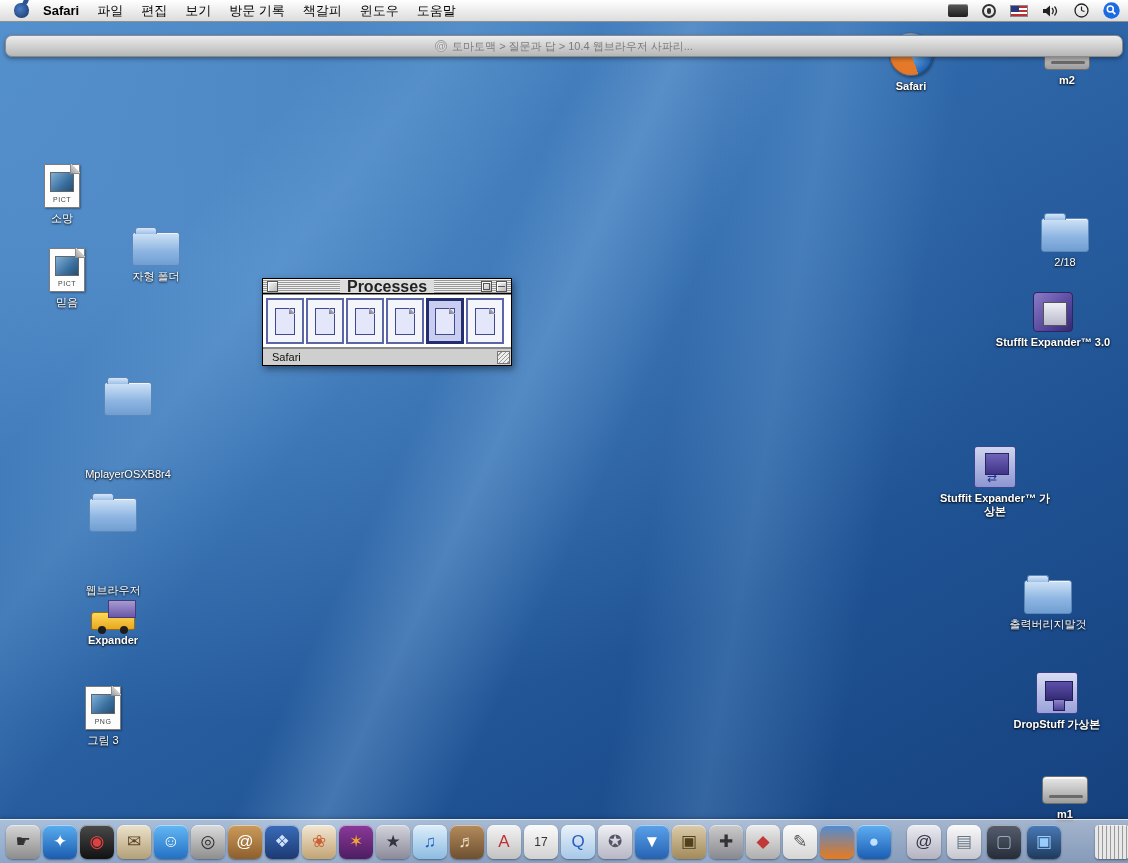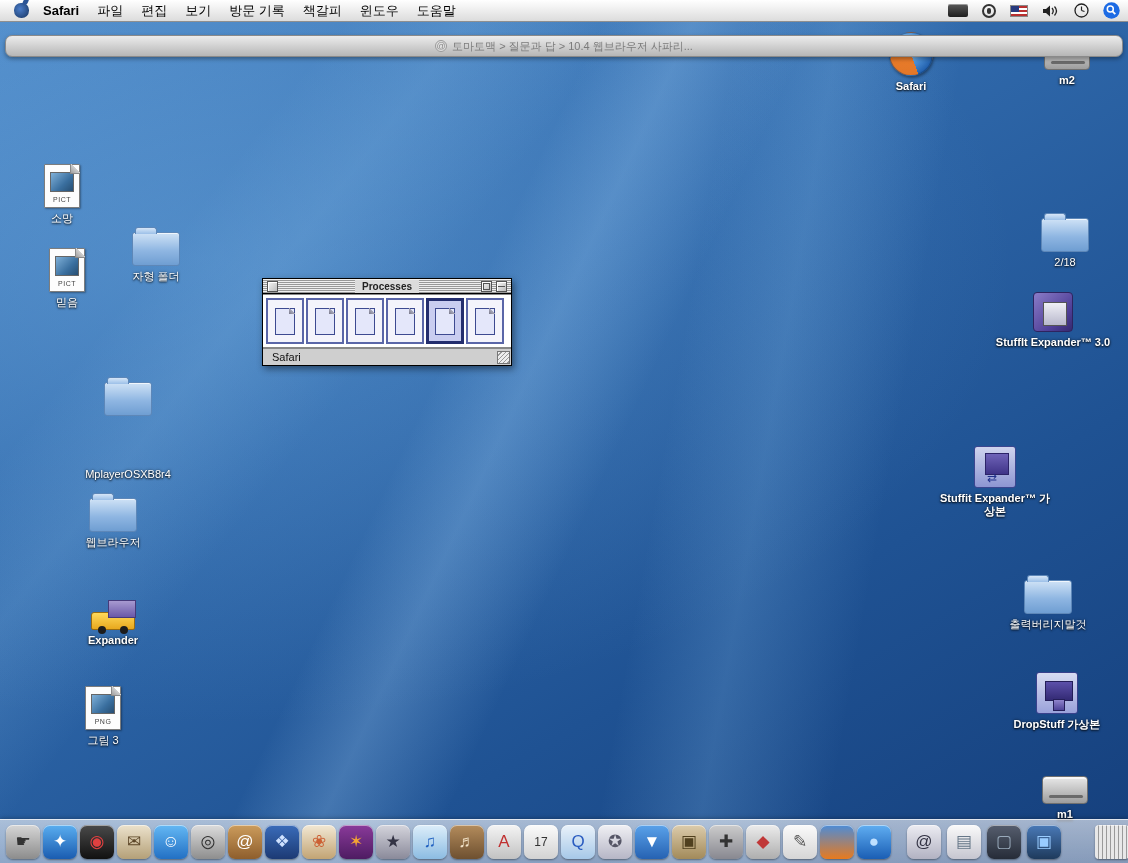--- a/index.html
+++ b/index.html
@@ -105,21 +105,21 @@
   
   .proc-win { position:absolute; left:262px; top:278px; width:250px; z-index:20;
     background:#dcdcdc; border:1px solid #000; box-shadow:2px 3px 7px rgba(0,0,0,.45); }
   .proc-title { position:relative; height:15px; border-bottom:1px solid #000;
     background:
       linear-gradient(#f2f2f2,#cfcfcf) padding-box,
       repeating-linear-gradient(180deg,#efefef 0 1px,#8f8f8f 1px 2px);
     background:repeating-linear-gradient(180deg,#f0f0f0 0 1px,#999 1px 2px), #ddd;
     display:flex; align-items:center; }
   .proc-title-text { position:absolute; left:50%; transform:translateX(-50%); top:1px;
-    background:#dcdcdc; padding:0 7px; font-size:10px; font-weight:bold; color:#222; line-height:13px; }
+    background:#dcdcdc; padding:0 7px; font-size:16px; font-weight:bold; color:#222; line-height:13px; }
   .wbox { position:absolute; top:2px; width:11px; height:11px; background:linear-gradient(135deg,#f6f6f6,#bdbdbd);
     border:1px solid #555; box-shadow:inset 1px 1px 0 #fff; }
   .wbox-close { left:4px; }
   .wbox-zoom { right:19px; }
   .wbox-zoom::before { content:""; position:absolute; left:1px; top:1px; width:5px; height:5px; border:1px solid #555; }
   .wbox-shade { right:4px; }
   .wbox-shade::before { content:""; position:absolute; left:1px; top:4px; width:7px; height:1px; background:#555; }
   .proc-body { display:flex; gap:2px; padding:3px; background:#fff; border:1px solid #888; border-left:none; border-right:none; }
   .proc-tile { width:38px; height:46px; background:#f4f4fb; border:2px solid #5a66a8;
     display:flex; align-items:center; justify-content:center; }
@@ -203,21 +203,21 @@
   <span class="di-label" data-name="icon-label">믿음</span>
 </div>
 <div class="desk-icon" style="left:108px; top:224px;" data-name="desktop-icon-jahyeong-folder">
   <div class="di di-folder" data-name="folder-icon"></div>
   <span class="di-label" data-name="icon-label">자형 폴더</span>
 </div>
 <div class="desk-icon" style="left:80px; top:374px;gap:48px;" data-name="desktop-icon-mplayer-folder">
   <div class="di di-folder" data-name="folder-icon"></div>
   <span class="di-label" data-name="icon-label">MplayerOSXB8r4</span>
 </div>
-<div class="desk-icon" style="left:65px; top:490px;" data-name="desktop-icon-webbrowser-folder">
+<div class="desk-icon" style="left:65px; top:490px;gap:48px;" data-name="desktop-icon-webbrowser-folder">
   <div class="di di-folder" data-name="folder-icon"></div>
   <span class="di-label" data-name="icon-label">웹브라우저</span>
 </div>
 <div class="desk-icon" style="left:65px; top:592px;" data-name="desktop-icon-transmit">
   <div class="di di-truck" data-name="transmit-truck-icon"></div>
   <span class="di-label" style="font-weight:bold;" data-name="icon-label">Expander</span>
 </div>
 <div class="desk-icon" style="left:55px; top:686px;" data-name="desktop-icon-geurim3">
   <div class="di di-doc" data-name="png-document-icon">
       <span class="doc-thumb" data-name="image-thumbnail"></span>

